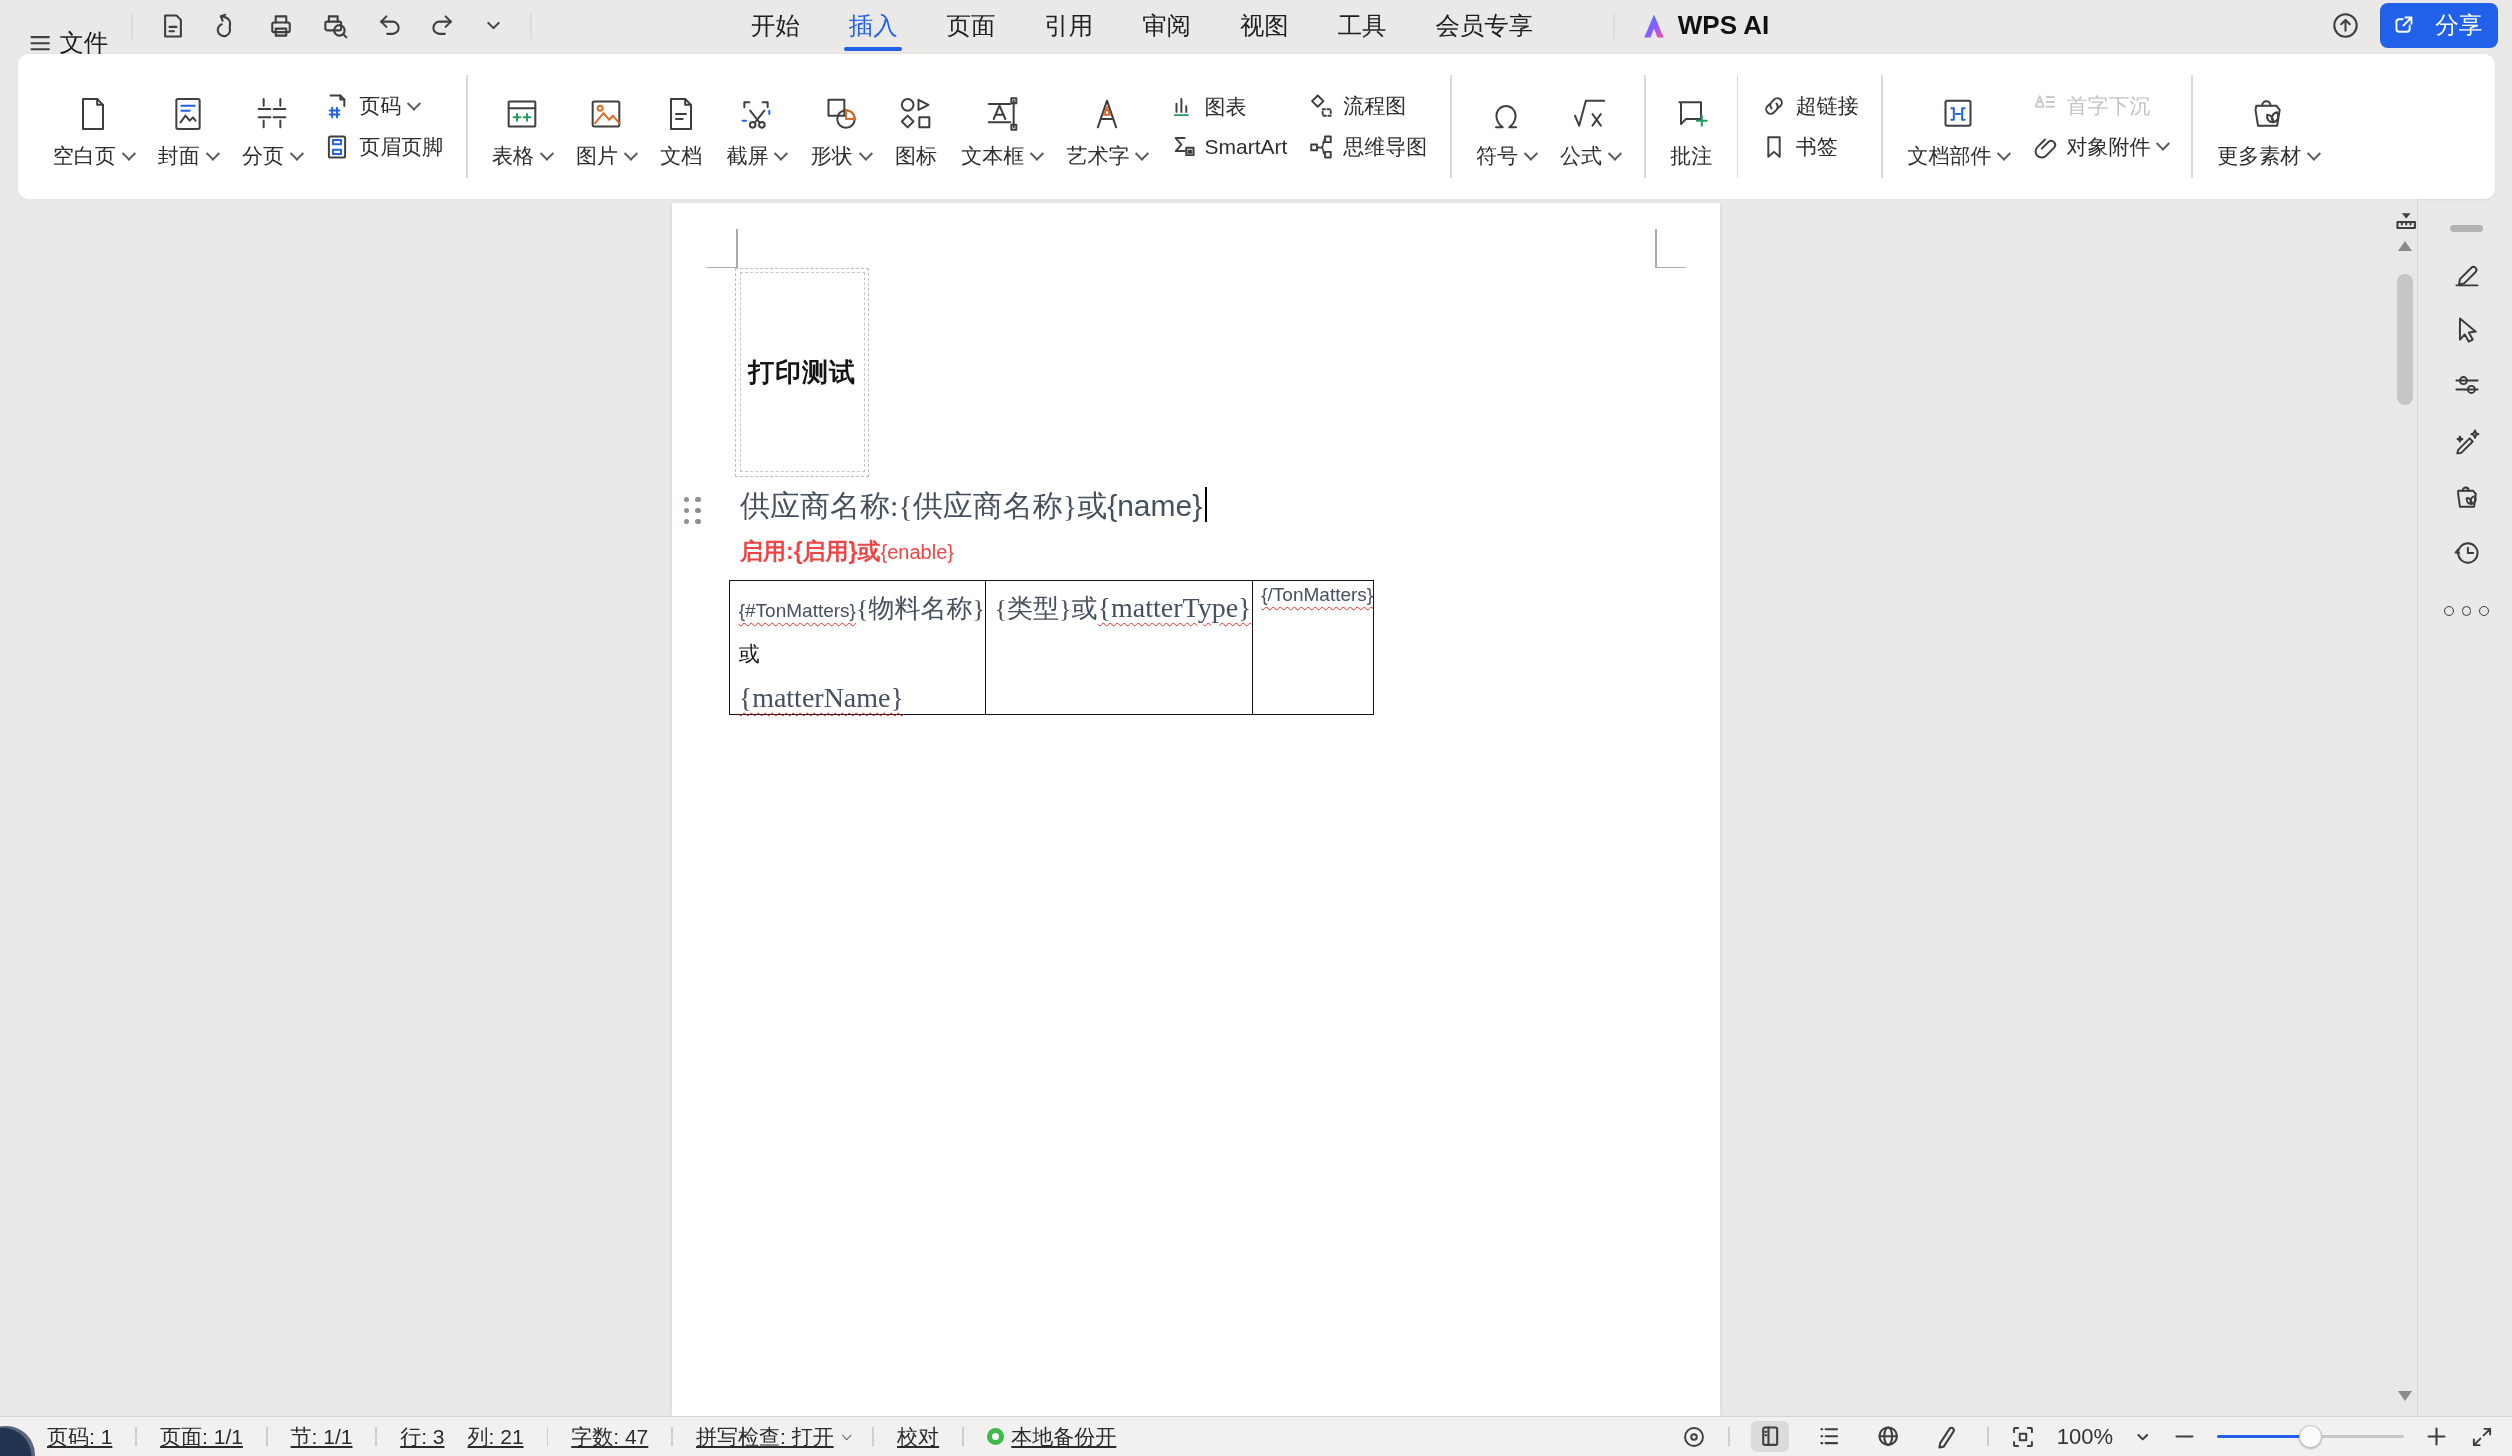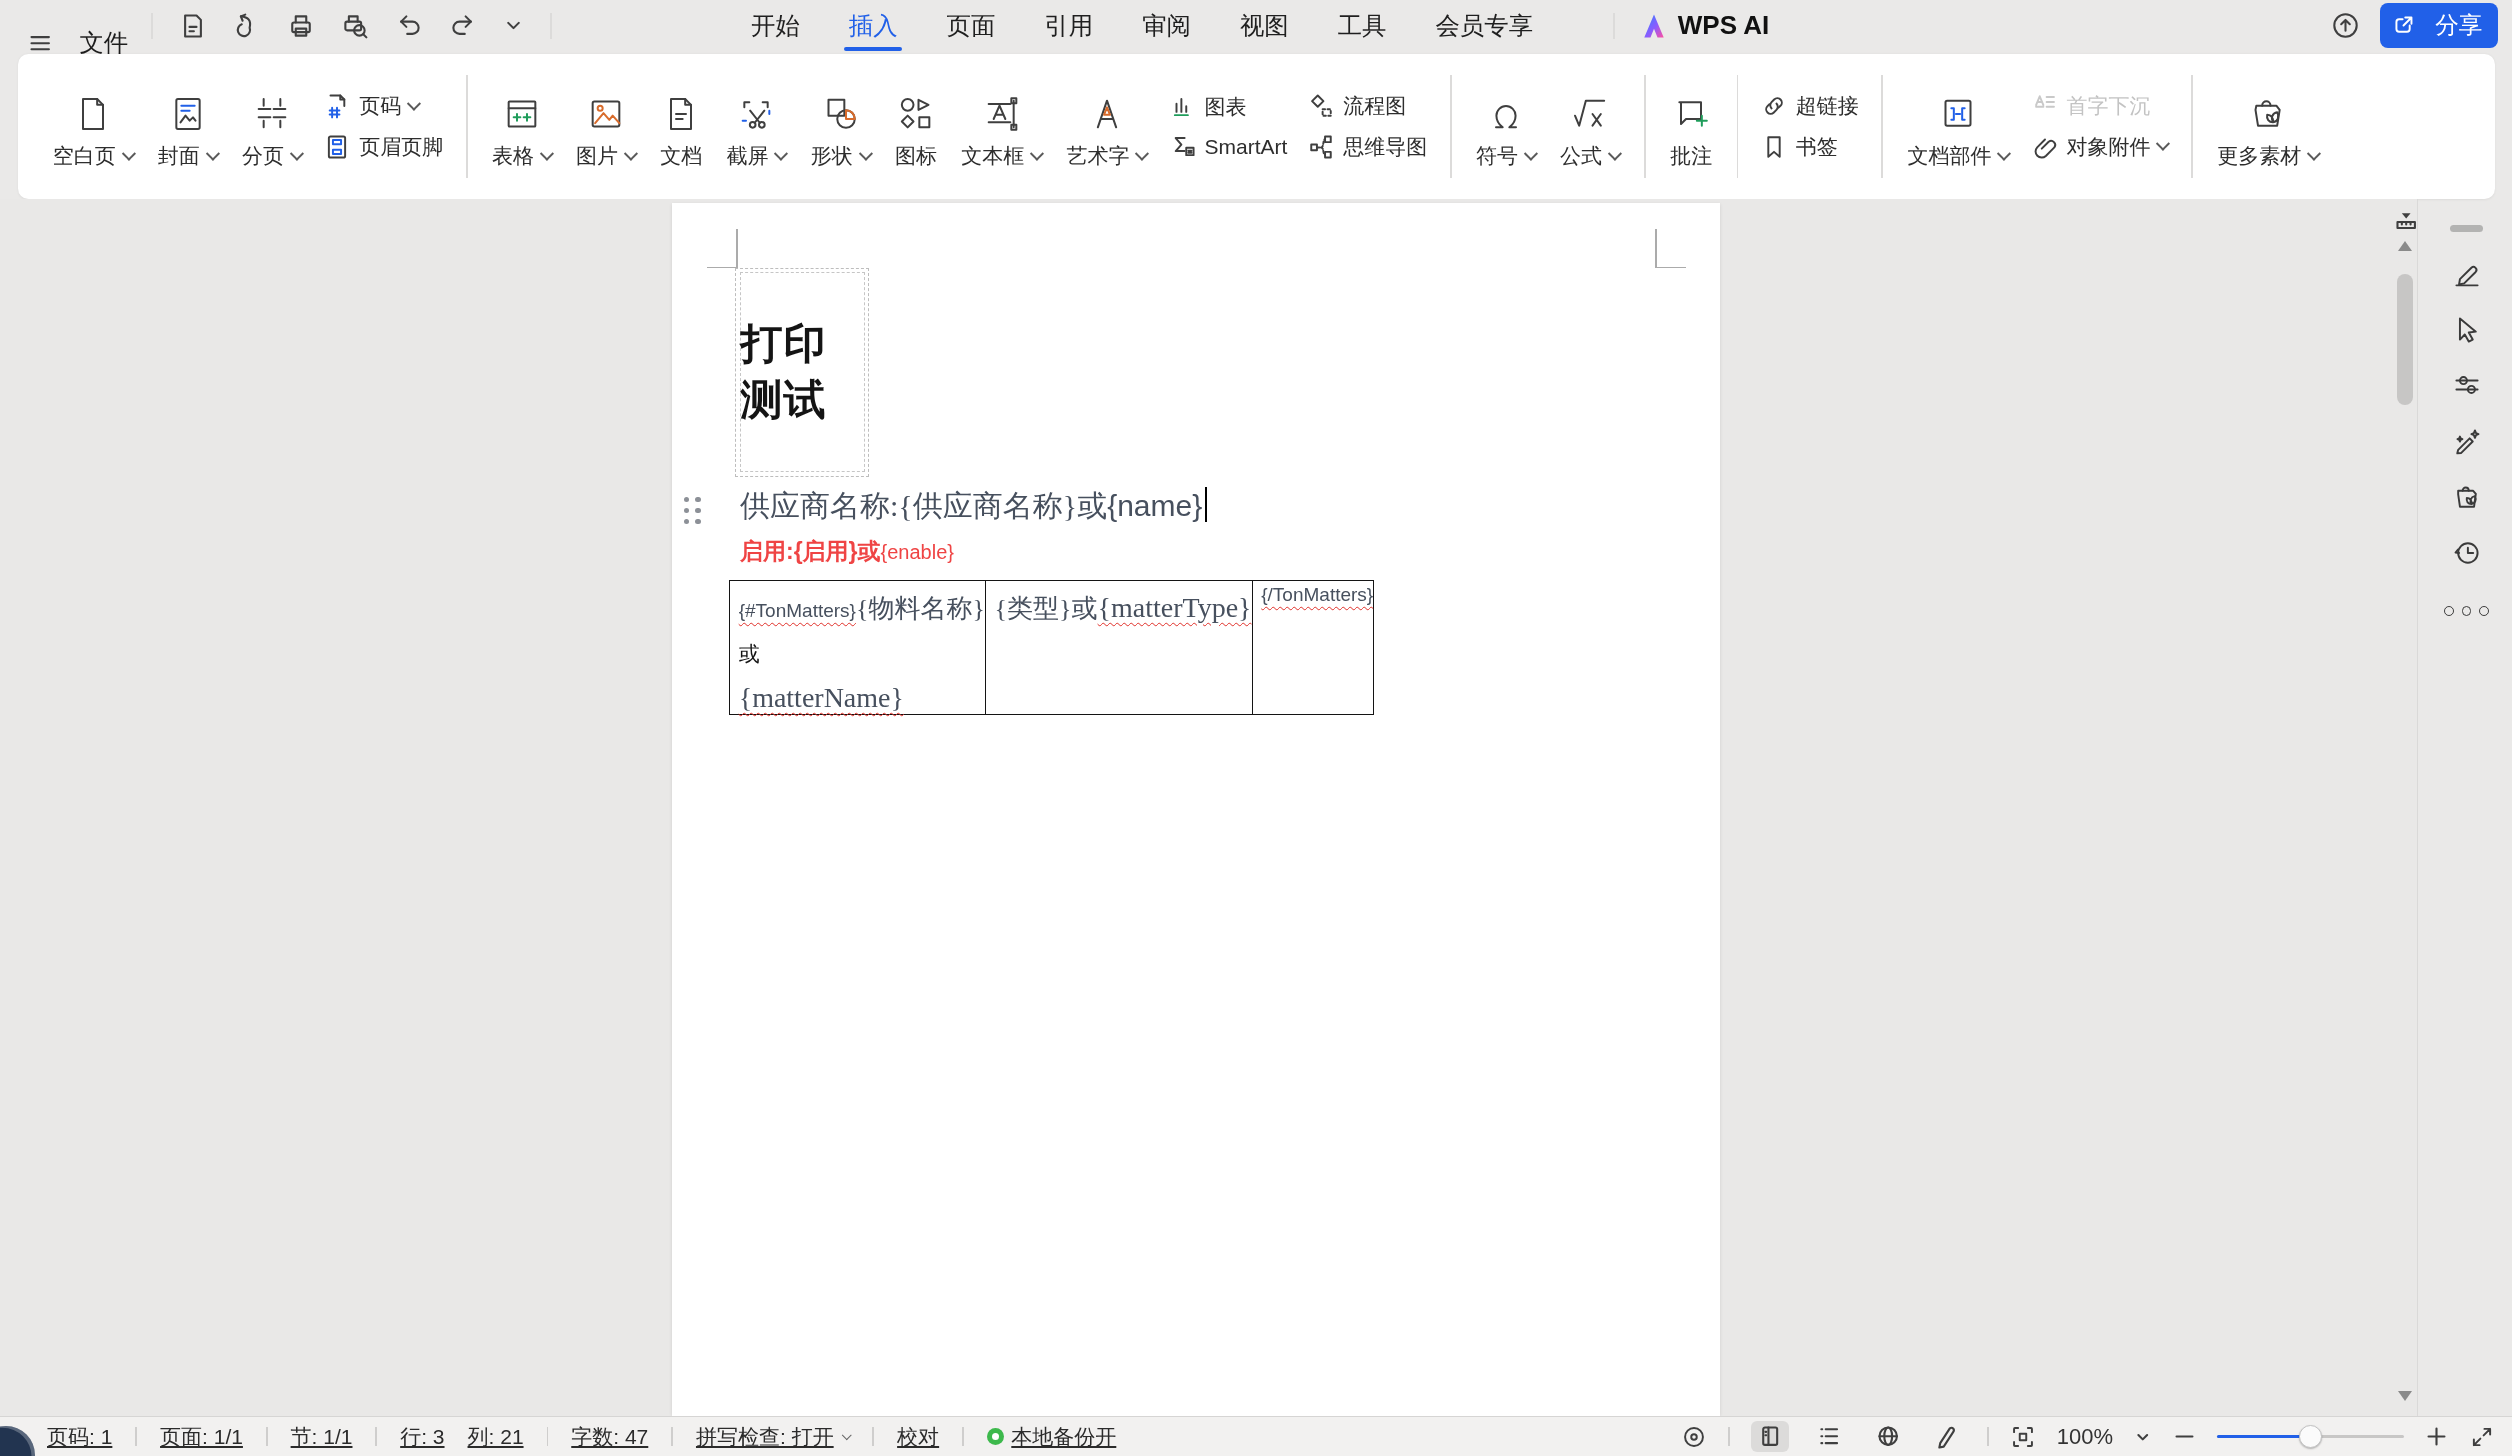--- a/index.html
+++ b/index.html
@@ -7,21 +7,21 @@
        overflow:hidden;position:relative;-webkit-font-smoothing:antialiased;color:#222;}
   svg{display:block;}
   .ic *{stroke:#3F3F3F;stroke-width:2.4;fill:none;stroke-linecap:round;stroke-linejoin:round;}
   .ic .acc{stroke:#2160E8;}
   .ic .grn{stroke:#1F9D5B;}
   .ic .org{stroke:#D86B2B;}
   .ic .fil{fill:#3F3F3F;stroke:none;}
   .vd{width:1.7px;background:#DCDBDA;}
   
   #titlebar{position:absolute;left:0;top:0;width:2512px;height:51px;display:flex;align-items:center;}
-  #file-area{display:flex;align-items:center;gap:27px;margin-left:28px;font-size:24.4px;color:#1d1d1d;margin-top:35px;}
+  #file-area{display:flex;align-items:center;gap:7px;margin-left:28px;font-size:24.4px;color:#1d1d1d;margin-top:35px;}
   #qbar{display:flex;align-items:center;gap:26px;margin-left:23px;}
   #qbar .vd{height:26px;}
   #tabs{position:absolute;left:751px;top:0;height:51px;display:flex;align-items:center;gap:49px;font-size:24.4px;color:#1f1f1f;}
   .tab{position:relative;cursor:default;}
   .tab.active{color:#2160E8;}
   .tab.active::after{content:"";position:absolute;left:50%;transform:translateX(-50%);bottom:-9.6px;width:58px;height:4.4px;border-radius:2.6px;background:#2160E8;}
   #wps-ai{position:absolute;left:1613px;top:0;height:51px;display:flex;align-items:center;gap:8.7px;font-size:26px;font-weight:bold;color:#111;}
   #tb-right{position:absolute;right:14px;top:0;height:51px;display:flex;align-items:center;gap:19px;}
   #share-btn{display:flex;align-items:center;gap:20px;background:#2160E8;color:#fff;font-size:23.6px;
              border-radius:7.9px;padding:6.1px 15.7px 7px 12.2px;}
@@ -38,21 +38,21 @@
   .stack{display:flex;flex-direction:column;justify-content:center;gap:12.2px;padding:0 10.5px;}
   .sbtn{display:flex;align-items:center;gap:8.7px;}
   .dis .lab{color:#C3C3C3;}
   .dis .ic *{stroke:#C9C9C9;}
   
   #canvas{position:absolute;left:0;top:199px;width:2418px;height:1217px;background:#E9E8E7;border-right:1.7px solid #DAD9D8;box-sizing:border-box;}
   #page{position:absolute;left:672px;top:3.5px;width:1048px;height:1213px;background:#fff;box-shadow:0 0.9px 3.5px rgba(0,0,0,.10);}
   .mark{position:absolute;background:#ABABAB;}
   #frame{position:absolute;left:63px;top:65px;width:134px;height:209px;border:1.7px dashed #BDBDBD;box-sizing:border-box;}
   #frame .inner{position:absolute;inset:3.5px;border:1.7px dashed #C6C6C6;display:flex;align-items:center;justify-content:center;}
-  #frame .title{font-family:"Liberation Serif","DejaVu Serif",serif;font-weight:bold;font-size:42px;color:#141414;letter-spacing:0.9px;}
+  #frame .title{font-family:"Liberation Serif","DejaVu Serif",serif;font-weight:bold;font-size:26px;color:#141414;letter-spacing:0.9px;}
   #drag-handle{position:absolute;left:12.2px;top:294px;width:17.5px;display:grid;grid-template-columns:5.2px 5.2px;gap:6.1px;}
   #drag-handle i{width:5.2px;height:5.2px;border-radius:50%;background:#8C9097;}
   #para1{position:absolute;left:68px;top:283px;font-size:30px;color:#47505E;white-space:nowrap;}
   .cjk-serif{font-family:"Liberation Serif","DejaVu Serif",serif;}
   .latin-sans{font-family:"Liberation Sans",sans-serif;}
   #caret{display:inline-block;width:2.6px;height:35px;background:#000;vertical-align:-6.1px;margin-left:2.6px;animation:blink 1.1s steps(1) infinite;}
   @keyframes blink{50%{opacity:0;}}
   #para2{position:absolute;left:68px;top:333px;font-size:23px;color:#ef4444;}
   #para2 .r1{font-weight:600;}
   #para2 .r2{font-size:20px;font-weight:400;}

